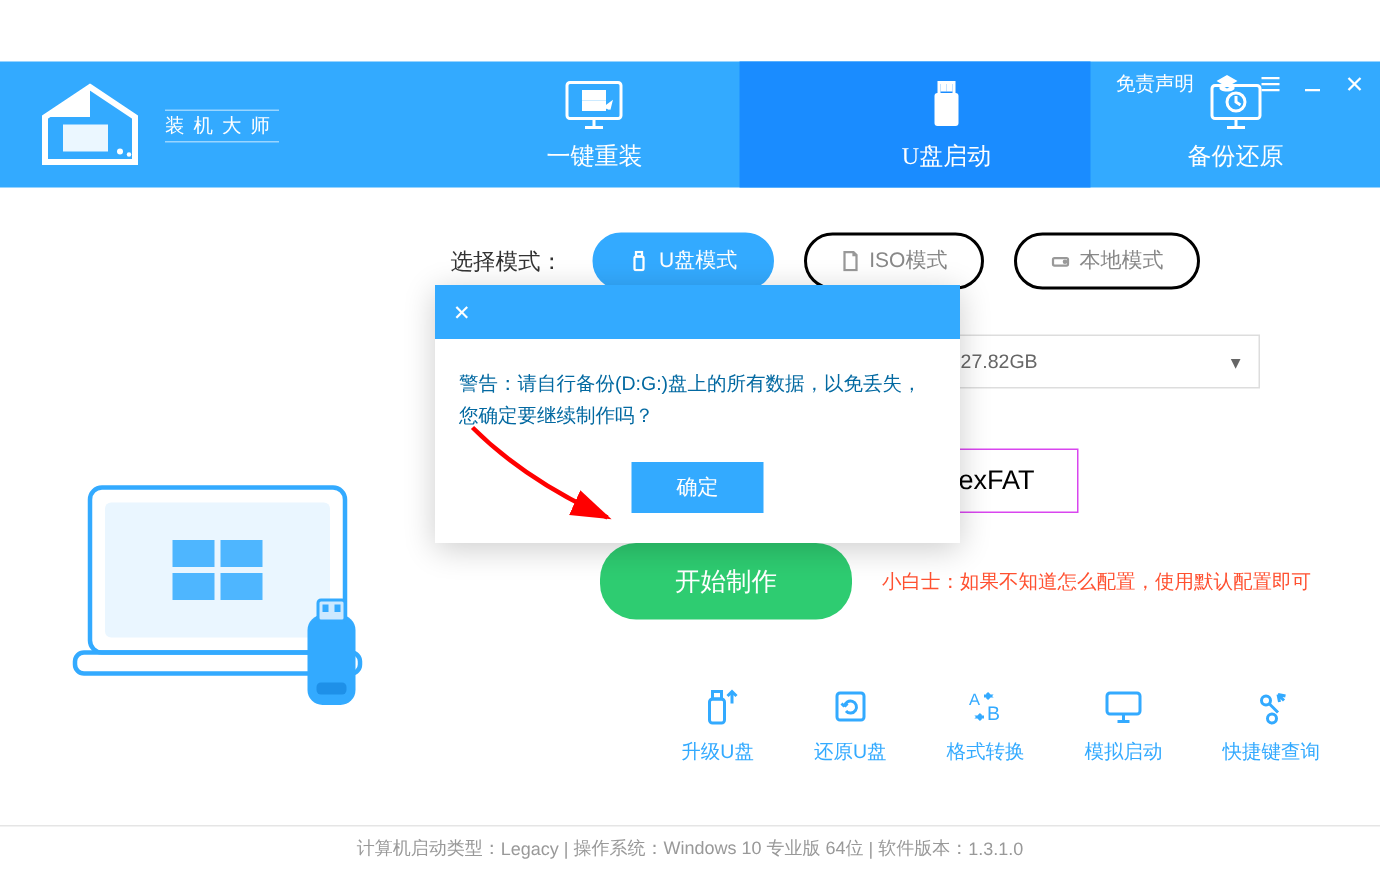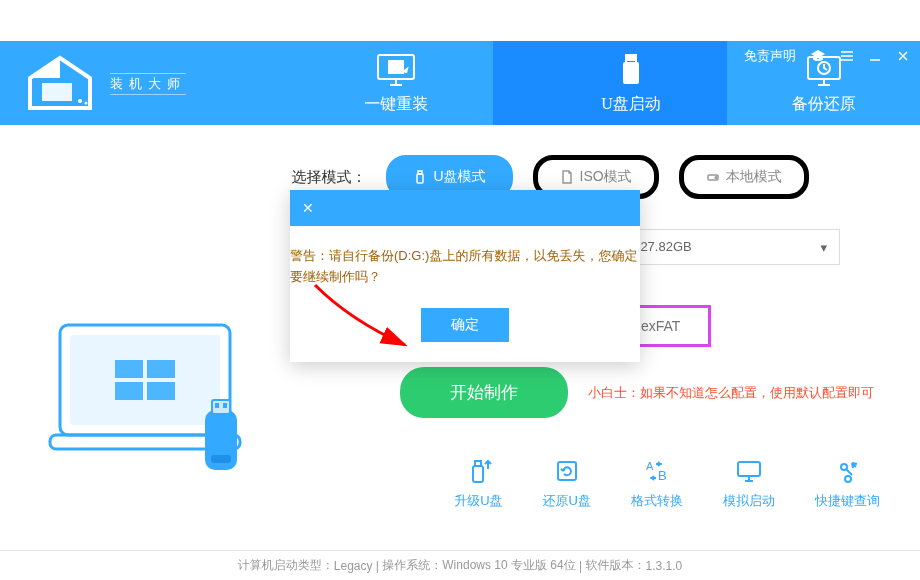--- a/index.html
+++ b/index.html
@@ -18,43 +18,43 @@
 .nav-icon { width: 42px; height: 36px; margin-bottom: 6px; }
 .nav-label { font-size: 16px; font-family: Liberation Serif, serif; }
 
 .titlebar { position: absolute; top: 0; right: 0; display: flex; align-items: center; padding: 6px 10px; gap: 14px; }
 .titlebar span, .titlebar svg { color: #fff; font-size: 12px; cursor: pointer; }
 .titlebar .tb-text { font-size: 13px; }
 
 .content { position: relative; padding: 30px 40px 0 40px; height: 440px; }
 .mode-row { display: flex; align-items: center; justify-content: center; gap: 20px; margin-bottom: 30px; margin-left: 180px; }
 .mode-label { font-size: 15px; color: #333; }
-.mode-btn { display: inline-flex; align-items: center; gap: 6px; border: 5px solid #000000; border-radius: 20px; padding: 8px 22px; font-size: 14px; color: #888; cursor: pointer; background: #fff; }
+.mode-btn { display: inline-flex; align-items: center; gap: 6px; border: 2px solid #000000; border-radius: 20px; padding: 8px 22px; font-size: 14px; color: #888; cursor: pointer; background: #fff; }
 .mode-btn.active { background: #33aaff; color: #fff; border-color: #33aaff; }
 
 .device-img { position: absolute; left: 40px; top: 180px; }
 
 .form-area { margin-left: 300px; }
 .form-row { display: flex; align-items: center; margin-bottom: 20px; }
 .select-box { border: 1px solid #ddd; padding: 8px 12px; font-size: 13px; color: #666; width: 300px; display: flex; justify-content: space-between; align-items: center; }
 .opt-group { display: flex; gap: 10px; }
-.opt-btn { border: 3px solid #d946ef; padding: 10px 28px; font-size: 14px; color: #737373; cursor: pointer; }
+.opt-btn { border: 1px solid #d946ef; padding: 10px 28px; font-size: 18px; color: #000000; cursor: pointer; }
 
 .start-btn { background: #2ecc71; color: #fff; border: none; border-radius: 24px; padding: 14px 50px; font-size: 17px; cursor: pointer; margin-left: 60px; }
 .hint { color: #ff5030; font-size: 13px; margin-left: 20px; }
 
 .bottom-tools { position: absolute; bottom: 55px; right: 40px; display: flex; gap: 40px; }
 .tool { display: flex; flex-direction: column; align-items: center; color: #33aaff; cursor: pointer; font-size: 13px; }
 .tool svg { width: 30px; height: 30px; margin-bottom: 6px; }
 
 .statusbar { position: absolute; bottom: 0; left: 0; right: 0; height: 30px; border-top: 1px solid #e5e5e5; display: flex; align-items: center; justify-content: center; font-size: 12px; color: #999; }
 
 .modal { position: absolute; left: 290px; top: 190px; width: 350px; background: #fff; box-shadow: 0 4px 20px rgba(0,0,0,0.2); z-index: 100; }
 .modal-head { background: #33aaff; color: #fff; padding: 10px 12px; font-size: 14px; display: flex; justify-content: space-between; align-items: center; }
-.modal-body { padding: 20px 0; font-size: 13px; color: #a16207; line-height: 1.6; }
+.modal-body { padding: 20px 16px; font-size: 13px; color: #0369a1; line-height: 1.6; }
 .modal-foot { display: flex; justify-content: center; gap: 20px; padding: 0 0 20px 0; }
 .modal-btn { border: none; padding: 8px 30px; font-size: 14px; cursor: pointer; color: #fff; }
 .modal-btn.ok { background: #33aaff; }
 .modal-btn.cancel { background: #bbb; }
 
 .arrow { position: absolute; left: 310px; top: 280px; z-index: 101; pointer-events: none; }
 </style>
 </head>
 <body>
 

